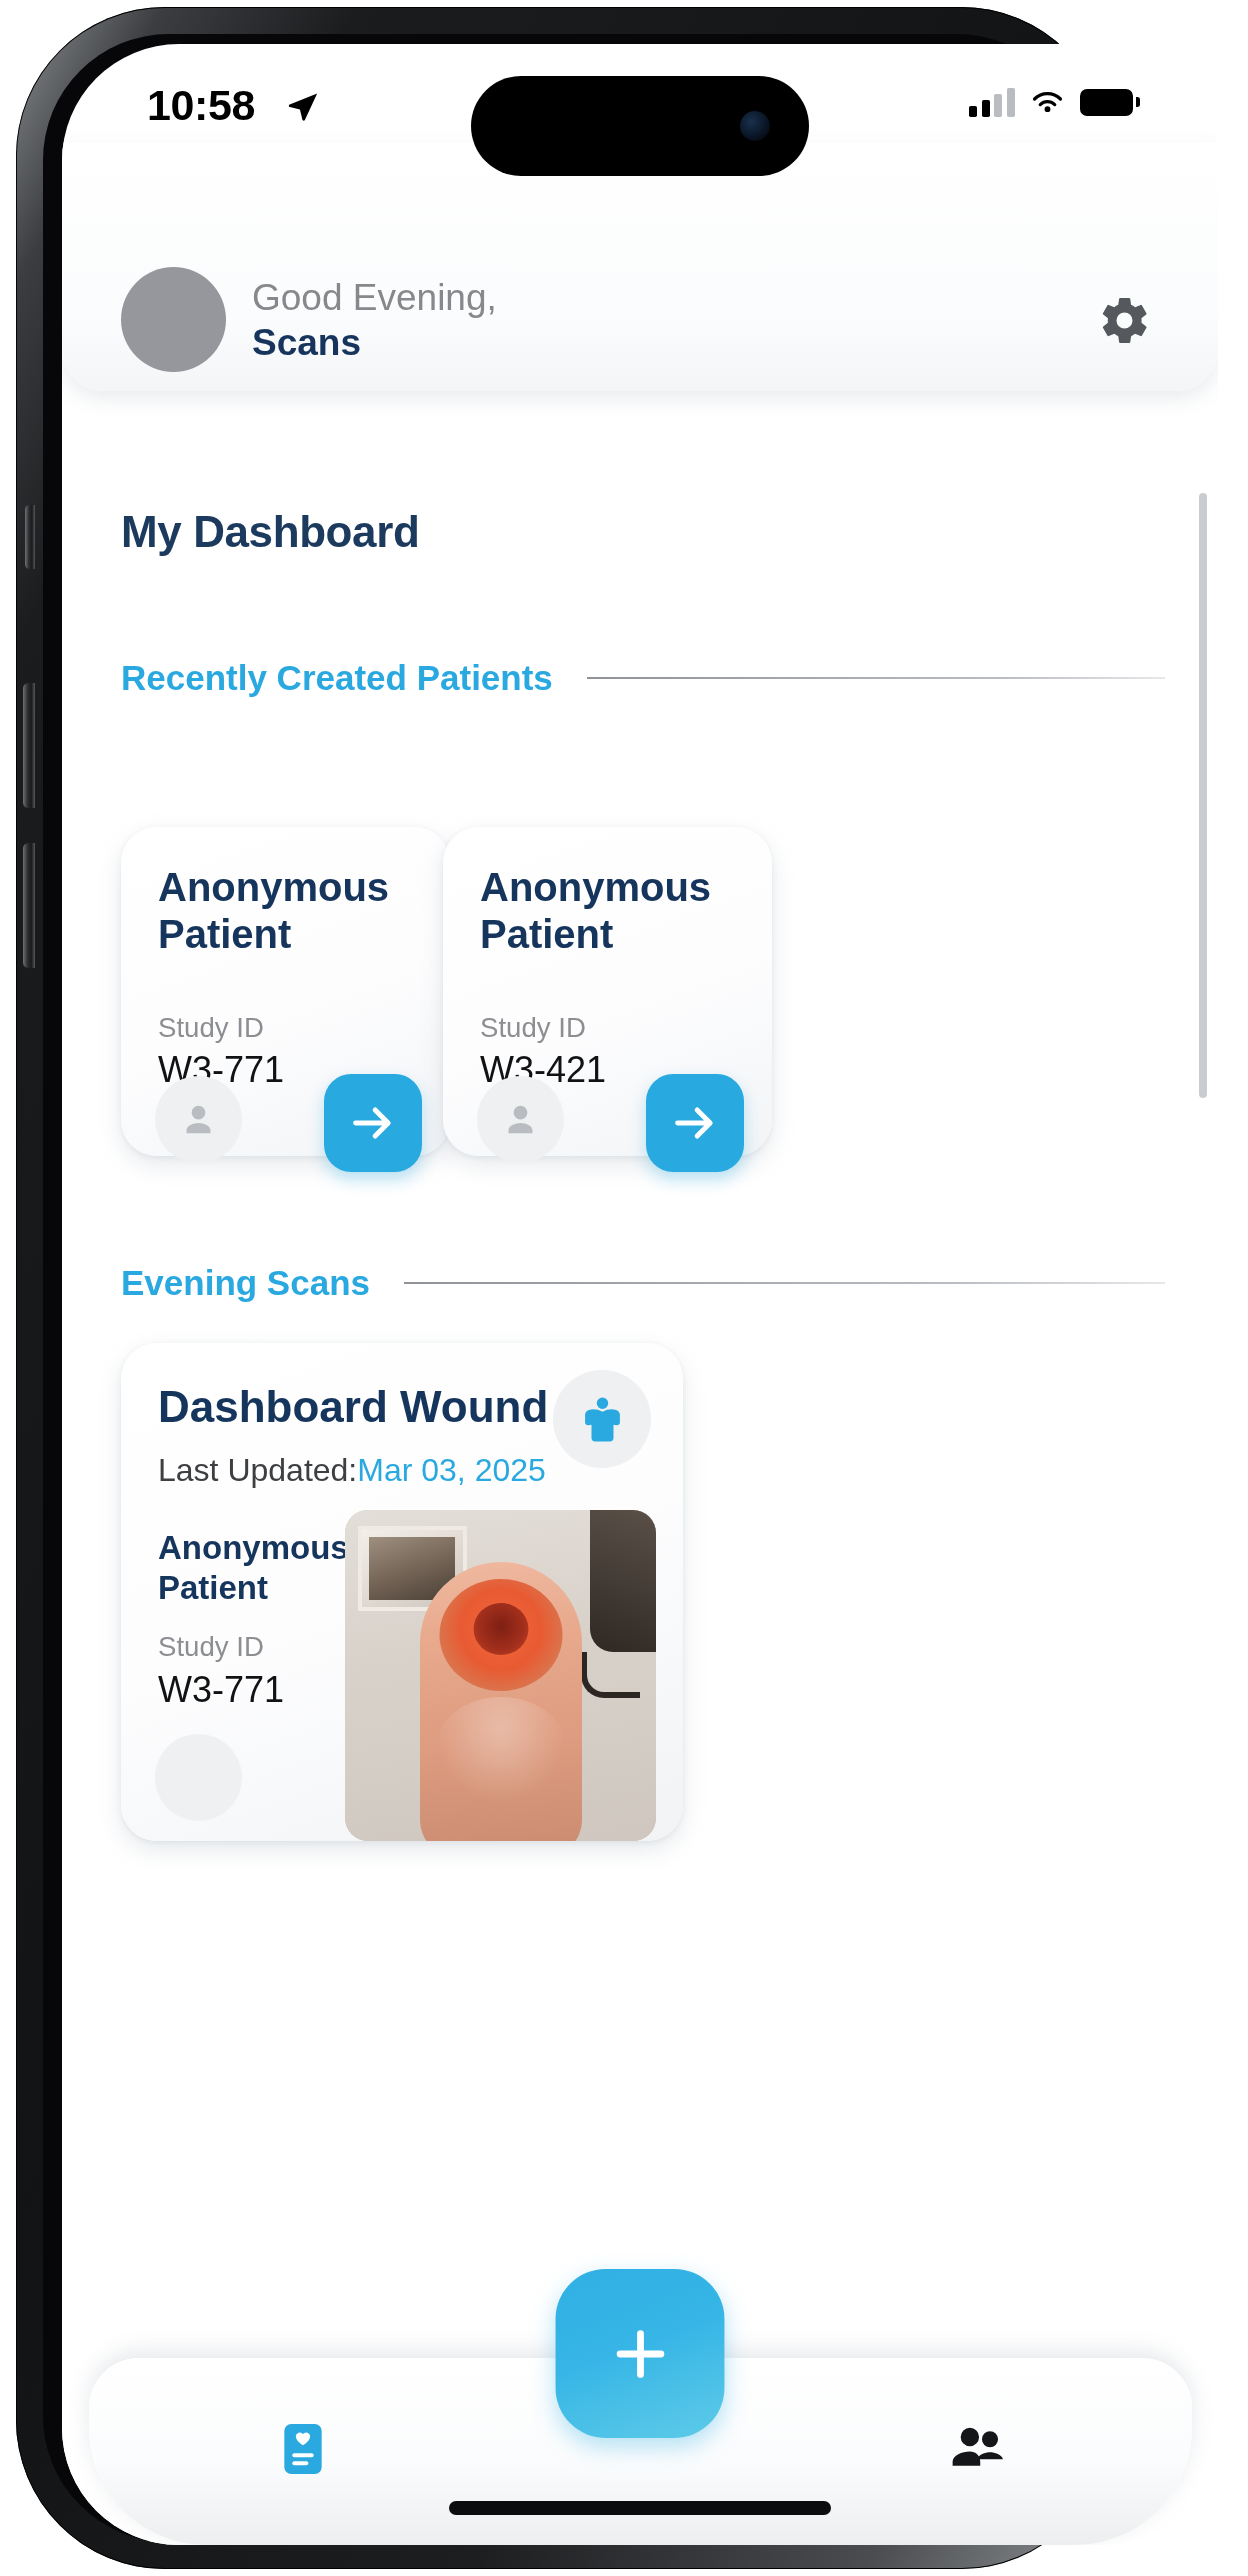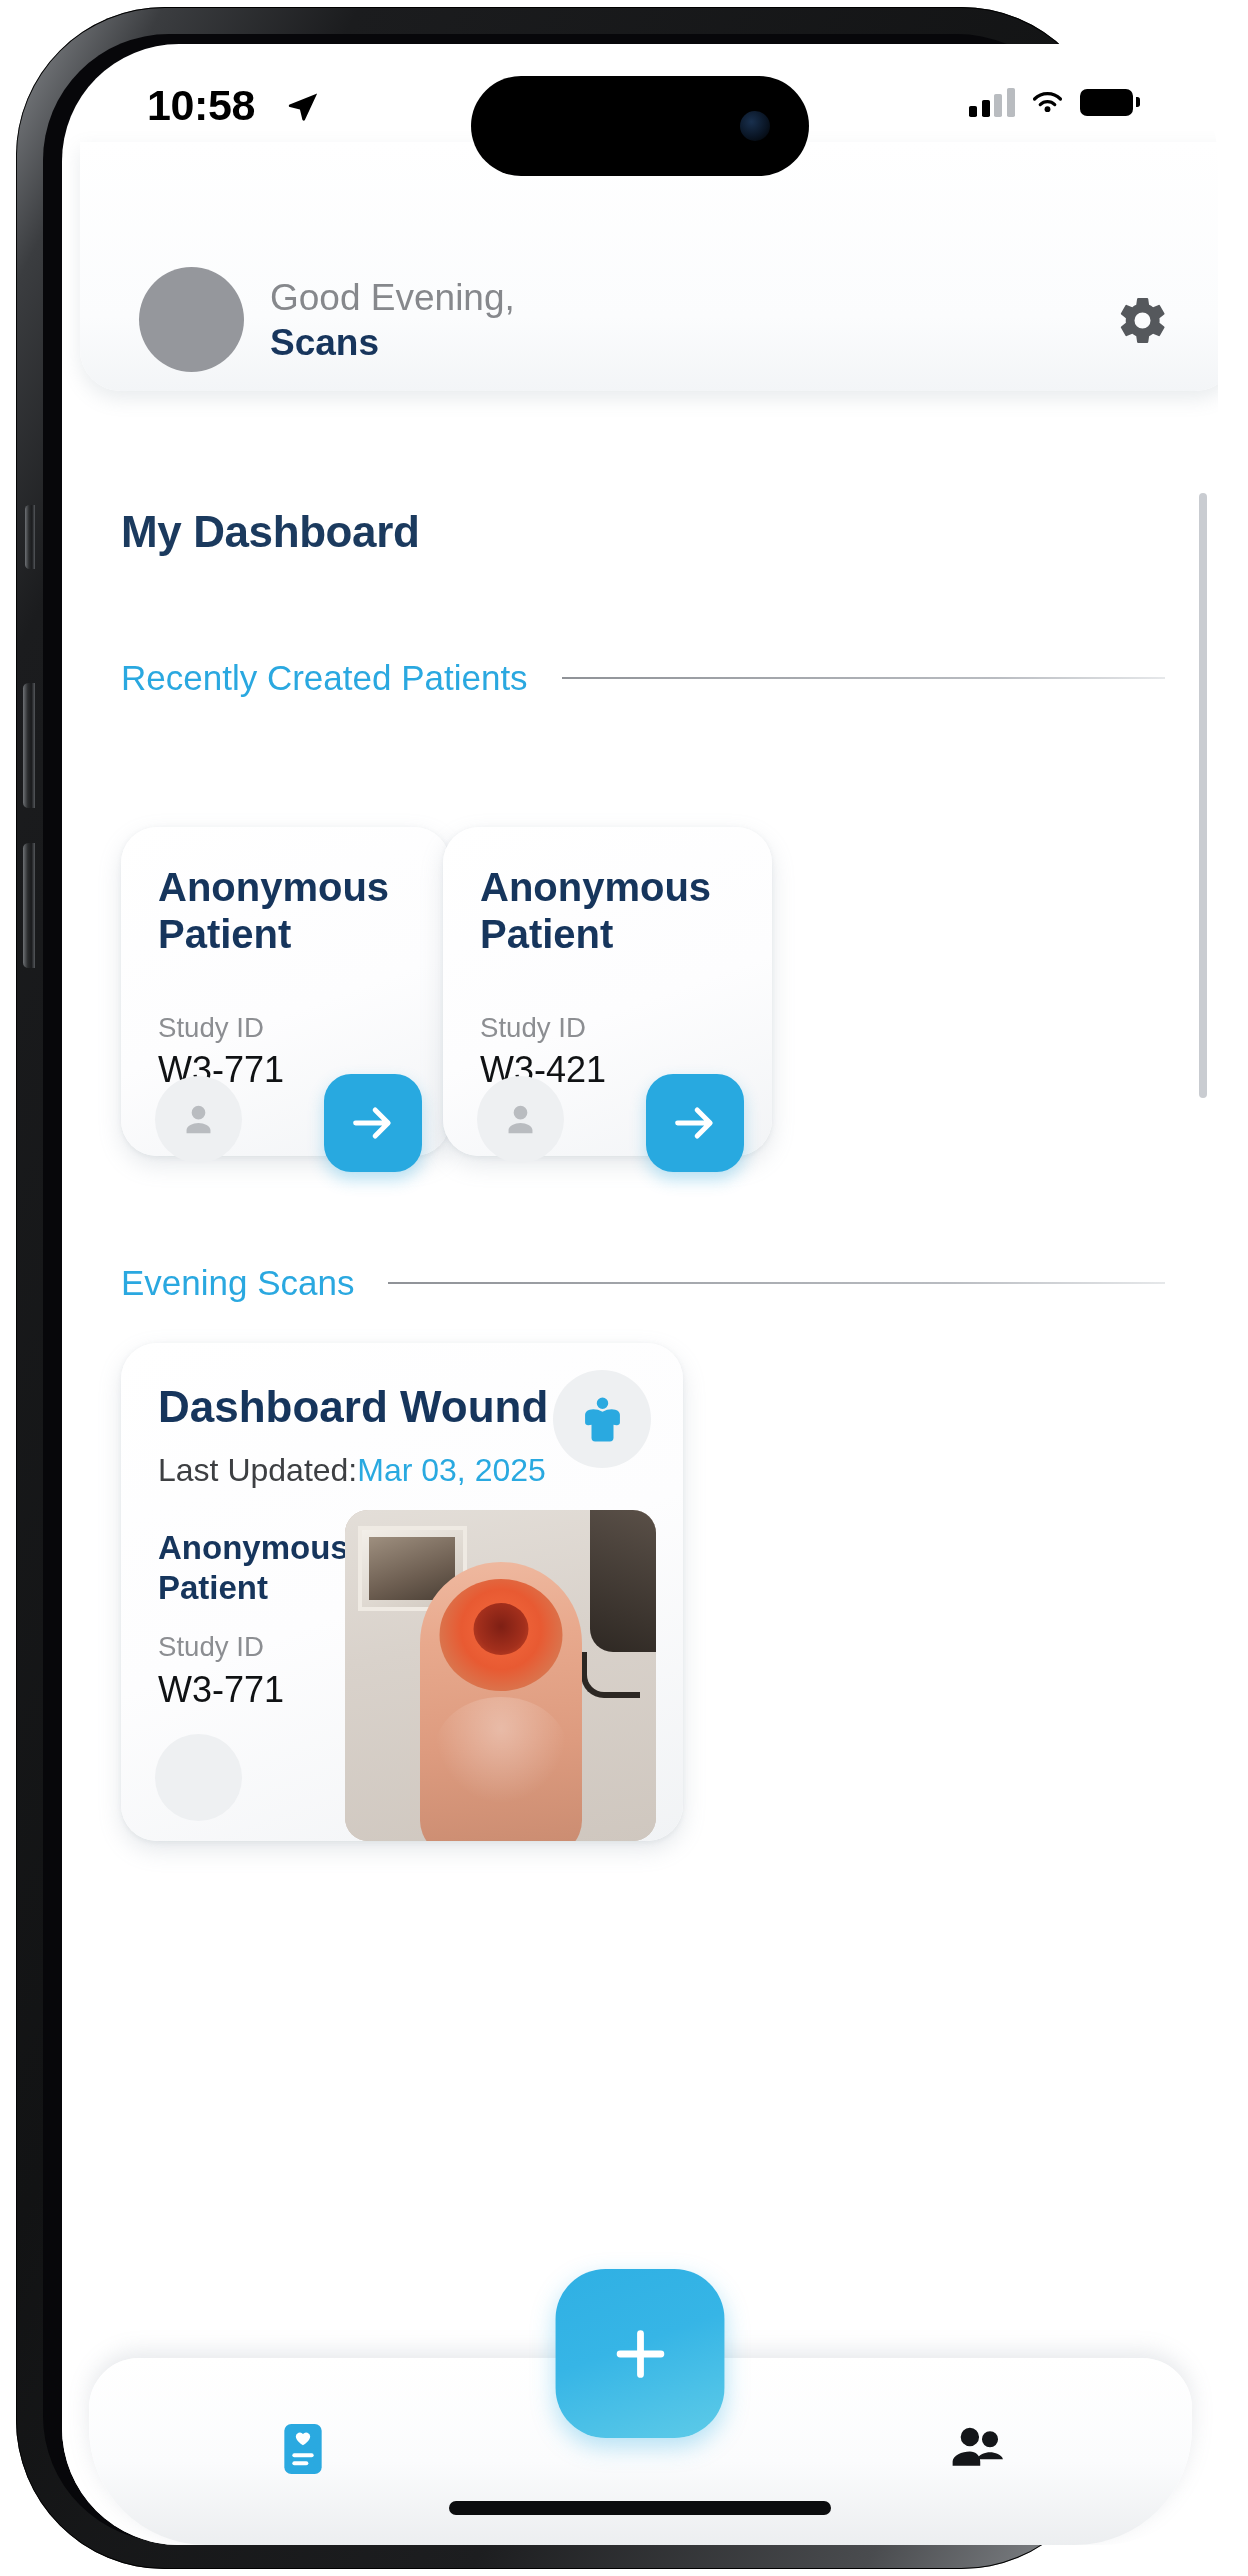--- a/index.html
+++ b/index.html
@@ -102,21 +102,20 @@
   }
 
   
   .header-card {
     position: absolute; left: 0; top: 98px;
     width: 100%; height: 249px;
     background: linear-gradient(180deg, #ffffff 0%, #fbfcfd 70%, #f3f5f7 100%);
     border-radius: 0 0 41px 41px;
     box-shadow: 0 7.1px 19.6px rgba(120,135,150,0.16);
     z-index: 30;
-    margin-left: 18px;
   }
   .avatar {
     position: absolute; left: 59px; top: 125px;
     width: 105px; height: 105px; border-radius: 50%;
     background: #95979c;
   }
   .greet-wrap { position: absolute; left: 190px; top: 133px; }
   .greet-1 { font-size: 37px; color: #86888c; line-height: 1.22; }
   .greet-2 { font-size: 37px; color: #17355c; font-weight: 600; line-height: 1.22; }
   .gear-btn {
@@ -142,21 +141,21 @@
     font-size: 44px; font-weight: 600; color: #1b3a5e;
     letter-spacing: -0.4px;
   }
 
   
   .section {
     position: absolute; left: 0; width: 100%;
     display: flex; align-items: center; padding: 0 53px 0 59px;
   }
   .section-label {
-    font-size: 35px; font-weight: 400; color: #2aa8e0;
+    font-size: 35px; font-weight: 700; color: #2aa8e0;
     white-space: nowrap;
   }
   .section-rule {
     flex: 1; height: 2.7px; margin-left: 34px;
     background: linear-gradient(90deg, #8f9297 0%, #b9bcc1 72%, #e6e8ea 100%);
   }
 
   
   .cards-row {
     position: absolute; left: 0; top: 436px;

